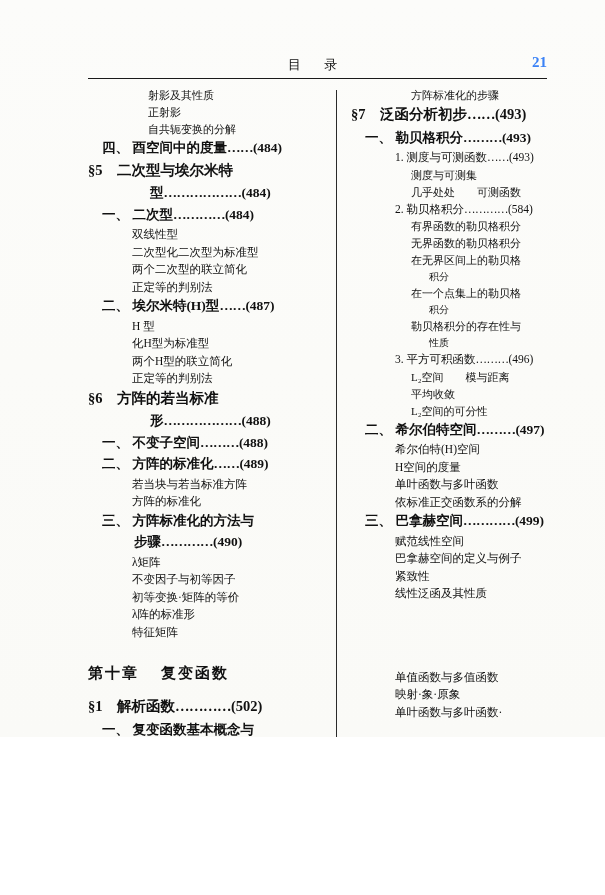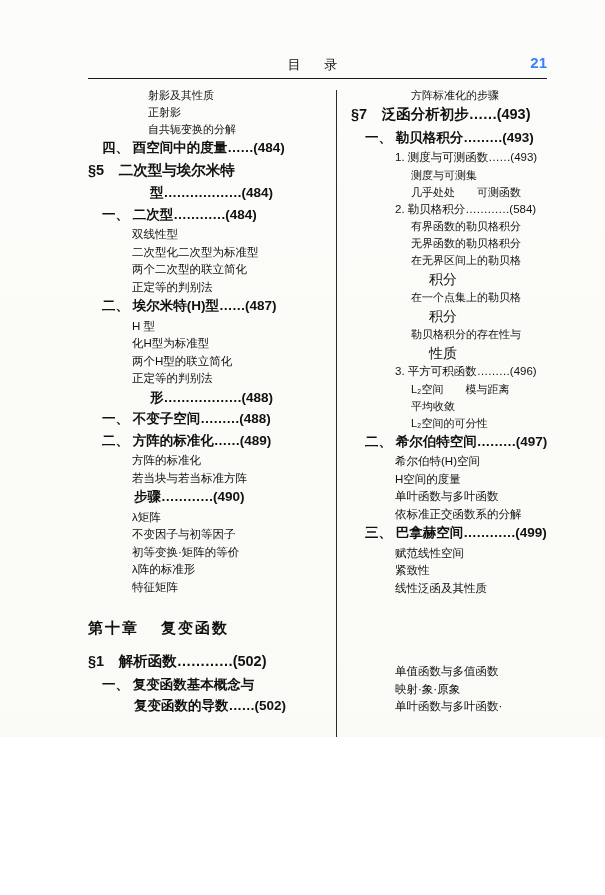--- a/index.html
+++ b/index.html
@@ -5,21 +5,21 @@
   html, body {
     margin: 0;
     padding: 0;
     background: #ffffff;
   }
   .page {
     position: relative;
     width: 605px;
     height: 737px;
     background: #fdfdfb;
-    font-family: Liberation Sans, sans-serif;
+    font-family: Liberation Serif, serif;
     color: #111;
     overflow: hidden;
   }
   
   .page::before {
     content: "";
     position: absolute;
     inset: 0;
     background: linear-gradient(180deg,#fcfcfa 0%, #fbfbf8 50%, #fafaf7 100%);
     pointer-events: none;
@@ -103,21 +103,21 @@
     overflow: hidden;
   }
   .toc-line .pg { flex: 0 0 auto; }
 
   
   .lv-sec   { padding-left: 0px;  font-size: 14.5px; font-weight: bold; margin-bottom: 9px; }
   .lv-1     { padding-left: 14px; font-size: 13.5px; font-weight: bold; margin-bottom: 8px; }
   .lv-1b    { padding-left: 46px; font-size: 13.5px; font-weight: bold; margin-bottom: 8px; text-align: center; }
   .lv-2     { padding-left: 44px; font-size: 11.5px; margin-bottom: 6px; }
   .lv-3     { padding-left: 60px; font-size: 11px;   margin-bottom: 6px; }
-  .lv-4     { padding-left: 78px; font-size: 14px;   margin-bottom: 6px; text-align: right; }
+  .lv-4     { padding-left: 78px; font-size: 10px;   margin-bottom: 6px; text-align: right; }
   .lv-cont  { padding-left: 62px; font-size: 13.5px; font-weight: bold; margin-bottom: 8px; }
 
   .chapter {
     text-align: left;
     font-size: 15px;
     font-weight: bold;
     margin: 26px 0 16px 0;
     letter-spacing: 2px;
   }
   .chapter .sp { display: inline-block; width: 22px; }
@@ -186,40 +186,46 @@
           </div>
           <div class="toc-line lv-2">
             <span class="txt">化H型为标准型</span>
           </div>
           <div class="toc-line lv-2">
             <span class="txt">两个H型的联立简化</span>
           </div>
           <div class="toc-line lv-2">
             <span class="txt">正定等的判别法</span>
           </div>
+          <div class="toc-line lv-sec">
+            <span class="txt">§6　方阵的若当标准</span>
+          </div>
           <div class="toc-line lv-cont">
             <span class="txt">形</span>
             <span class="dots">………………</span>
             <span class="pg">(488)</span>
           </div>
           <div class="toc-line lv-1">
             <span class="txt">一、 不变子空间</span>
             <span class="dots">………</span>
             <span class="pg">(488)</span>
           </div>
           <div class="toc-line lv-1">
             <span class="txt">二、 方阵的标准化</span>
             <span class="dots">……</span>
             <span class="pg">(489)</span>
           </div>
           <div class="toc-line lv-2">
+            <span class="txt">若当块与若当标准方阵</span>
+          </div>
+          <div class="toc-line lv-2">
             <span class="txt">方阵的标准化</span>
           </div>
-          <div class="toc-line lv-2">
-            <span class="txt">若当块与若当标准方阵</span>
+          <div class="toc-line lv-1">
+            <span class="txt">三、 方阵标准化的方法与</span>
           </div>
           <div class="toc-line lv-1b">
             <span class="txt">步骤</span>
             <span class="dots">…………</span>
             <span class="pg">(490)</span>
           </div>
           <div class="toc-line lv-2">
             <span class="txt">λ矩阵</span>
           </div>
           <div class="toc-line lv-2">
@@ -345,20 +351,23 @@
           </div>
           <div class="toc-line lv-1">
             <span class="txt">三、 巴拿赫空间</span>
             <span class="dots">…………</span>
             <span class="pg">(499)</span>
           </div>
           <div class="toc-line lv-2">
             <span class="txt">赋范线性空间</span>
           </div>
           <div class="toc-line lv-2">
+            <span class="txt">巴拿赫空间的定义与例子</span>
+          </div>
+          <div class="toc-line lv-2">
             <span class="txt">紧致性</span>
           </div>
           <div class="toc-line lv-2">
             <span class="txt">线性泛函及其性质</span>
           </div>
         </div>
       <div style="height:66px"></div>
       <div id="right-entries-after">
           <div class="toc-line lv-2">
             <span class="txt">单值函数与多值函数</span>

